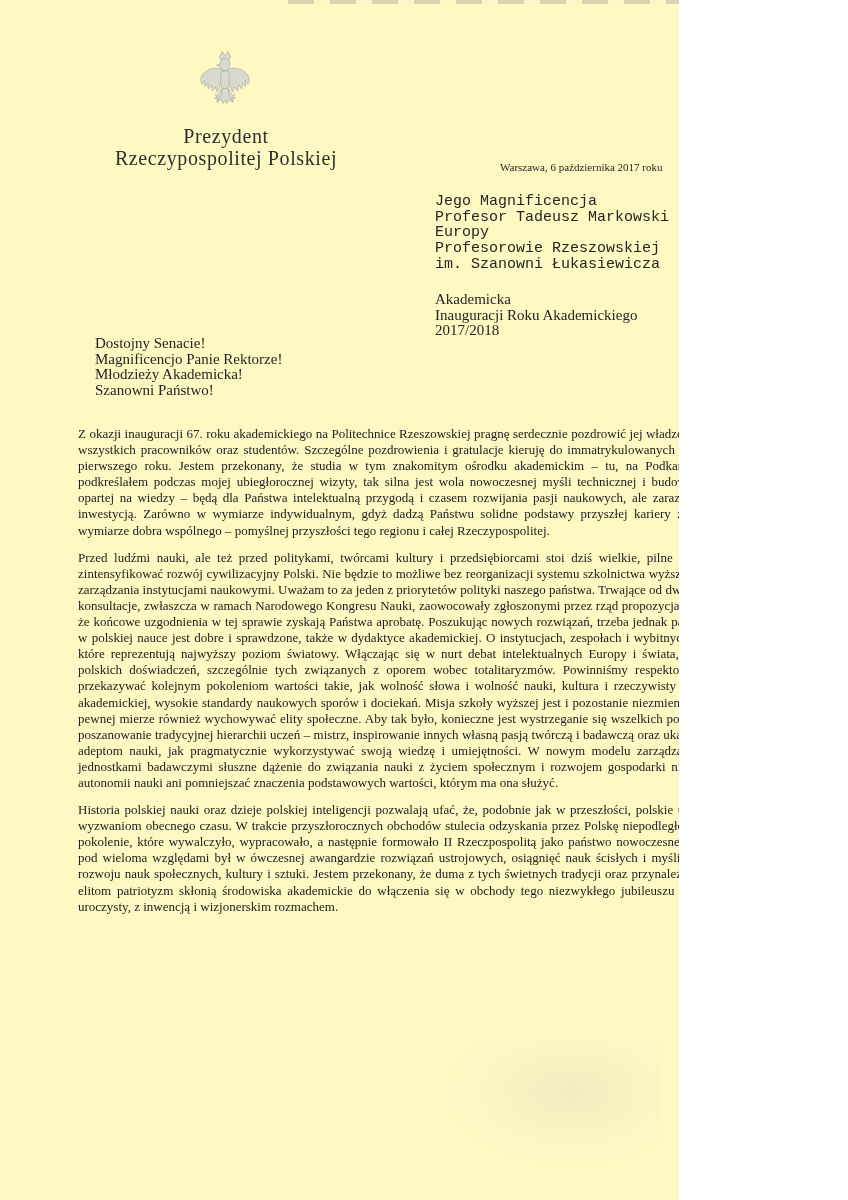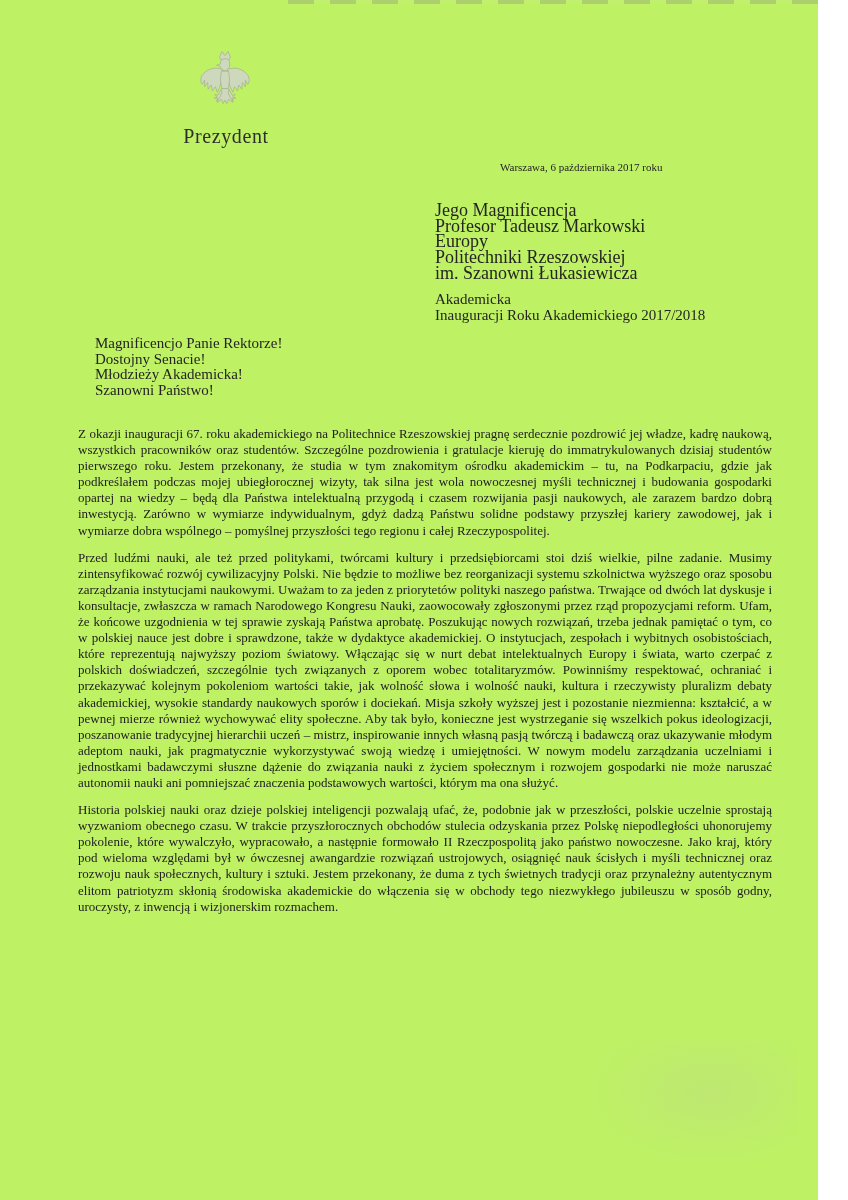--- a/index.html
+++ b/index.html
@@ -2,23 +2,23 @@
 <html lang="pl"><head>
 <meta charset="utf-8">
 <style>
   html, body {
     margin: 0;
     padding: 0;
     background: #ffffff;
   }
   .page {
     position: relative;
-    width: 818px;
+    width: 679px;
     height: 1200px;
-    background: #bef264;
+    background: #fef9c3;
     overflow: hidden;
     font-family: "Liberation Serif", "DejaVu Serif", serif;
     color: #1f1f1f;
   }
   
   .scan-artifact-top {
     position: absolute;
     top: 0;
     left: 288px;
     width: 560px;
@@ -68,24 +68,25 @@
     position: absolute;
     left: 500px;
     top: 161px;
     font-size: 11px;
     color: #242424;
     white-space: nowrap;
   }
   .recipient {
     position: absolute;
     left: 435px;
-    top: 203px;
-    font-size: 18px;
+    top: 194px;
+    font-size: 15px;
     line-height: 15.7px;
     color: #242424;
+    font-family: Liberation Mono, monospace;
   }
   .audience {
     position: absolute;
     left: 435px;
     top: 292px;
     font-size: 15px;
     line-height: 15.7px;
     color: #242424;
   }
   .salutations {
@@ -136,40 +137,41 @@
 
         <path d="M43 68 L38 77 L33 76 L37 80 L32 82 L38 82 L36 87 L41 81 L45 73 Z"></path>
 
         <path d="M57 68 L62 77 L67 76 L63 80 L68 82 L62 82 L64 87 L59 81 L55 73 Z"></path>
       </g>
     </svg>
   </div>
 
   <div class="sender">
     <div class="line1">Prezydent</div>
+    <div class="line2">Rzeczypospolitej Polskiej</div>
   </div>
 
   <div class="dateline">Warszawa, 6 października 2017 roku</div>
 
   <div class="recipient">
     <div>Jego Magnificencja</div>
     <div>Profesor Tadeusz Markowski</div>
     <div>Europy</div>
-    <div>Politechniki Rzeszowskiej</div>
+    <div>Profesorowie Rzeszowskiej</div>
     <div>im. Szanowni Łukasiewicza</div>
   </div>
 
   <div class="audience">
     <div>Akademicka</div>
     <div>Inauguracji Roku Akademickiego 2017/2018</div>
   </div>
 
   <div class="salutations">
+    <div>Dostojny Senacie!</div>
     <div>Magnificencjo Panie Rektorze!</div>
-    <div>Dostojny Senacie!</div>
     <div>Młodzieży Akademicka!</div>
     <div>Szanowni Państwo!</div>
   </div>
 
   <div class="letter-body">
     <p>Z okazji inauguracji 67. roku akademickiego na Politechnice Rzeszowskiej pragnę serdecznie pozdrowić jej władze, kadrę naukową, wszystkich pracowników oraz studentów. Szczególne pozdrowienia i gratulacje kieruję do immatrykulowanych dzisiaj studentów pierwszego roku. Jestem przekonany, że studia w tym znakomitym ośrodku akademickim – tu, na Podkarpaciu, gdzie jak podkreślałem podczas mojej ubiegłorocznej wizyty, tak silna jest wola nowoczesnej myśli technicznej i budowania gospodarki opartej na wiedzy – będą dla Państwa intelektualną przygodą i czasem rozwijania pasji naukowych, ale zarazem bardzo dobrą inwestycją. Zarówno w wymiarze indywidualnym, gdyż dadzą Państwu solidne podstawy przyszłej kariery zawodowej, jak i wymiarze dobra wspólnego – pomyślnej przyszłości tego regionu i całej Rzeczypospolitej.</p>
     <p>Przed ludźmi nauki, ale też przed politykami, twórcami kultury i przedsiębiorcami stoi dziś wielkie, pilne zadanie. Musimy zintensyfikować rozwój cywilizacyjny Polski. Nie będzie to możliwe bez reorganizacji systemu szkolnictwa wyższego oraz sposobu zarządzania instytucjami naukowymi. Uważam to za jeden z priorytetów polityki naszego państwa. Trwające od dwóch lat dyskusje i konsultacje, zwłaszcza w ramach Narodowego Kongresu Nauki, zaowocowały zgłoszonymi przez rząd propozycjami reform. Ufam, że końcowe uzgodnienia w tej sprawie zyskają Państwa aprobatę. Poszukując nowych rozwiązań, trzeba jednak pamiętać o tym, co w polskiej nauce jest dobre i sprawdzone, także w dydaktyce akademickiej. O instytucjach, zespołach i wybitnych osobistościach, które reprezentują najwyższy poziom światowy. Włączając się w nurt debat intelektualnych Europy i świata, warto czerpać z polskich doświadczeń, szczególnie tych związanych z oporem wobec totalitaryzmów. Powinniśmy respektować, ochraniać i przekazywać kolejnym pokoleniom wartości takie, jak wolność słowa i wolność nauki, kultura i rzeczywisty pluralizm debaty akademickiej, wysokie standardy naukowych sporów i dociekań. Misja szkoły wyższej jest i pozostanie niezmienna: kształcić, a w pewnej mierze również wychowywać elity społeczne. Aby tak było, konieczne jest wystrzeganie się wszelkich pokus ideologizacji, poszanowanie tradycyjnej hierarchii uczeń – mistrz, inspirowanie innych własną pasją twórczą i badawczą oraz ukazywanie młodym adeptom nauki, jak pragmatycznie wykorzystywać swoją wiedzę i umiejętności. W nowym modelu zarządzania uczelniami i jednostkami badawczymi słuszne dążenie do związania nauki z życiem społecznym i rozwojem gospodarki nie może naruszać autonomii nauki ani pomniejszać znaczenia podstawowych wartości, którym ma ona służyć.</p>
     <p>Historia polskiej nauki oraz dzieje polskiej inteligencji pozwalają ufać, że, podobnie jak w przeszłości, polskie uczelnie sprostają wyzwaniom obecnego czasu. W trakcie przyszłorocznych obchodów stulecia odzyskania przez Polskę niepodległości uhonorujemy pokolenie, które wywalczyło, wypracowało, a następnie formowało II Rzeczpospolitą jako państwo nowoczesne. Jako kraj, który pod wieloma względami był w ówczesnej awangardzie rozwiązań ustrojowych, osiągnięć nauk ścisłych i myśli technicznej oraz rozwoju nauk społecznych, kultury i sztuki. Jestem przekonany, że duma z tych świetnych tradycji oraz przynależny autentycznym elitom patriotyzm skłonią środowiska akademickie do włączenia się w obchody tego niezwykłego jubileuszu w sposób godny, uroczysty, z inwencją i wizjonerskim rozmachem.</p>
   </div>
 

